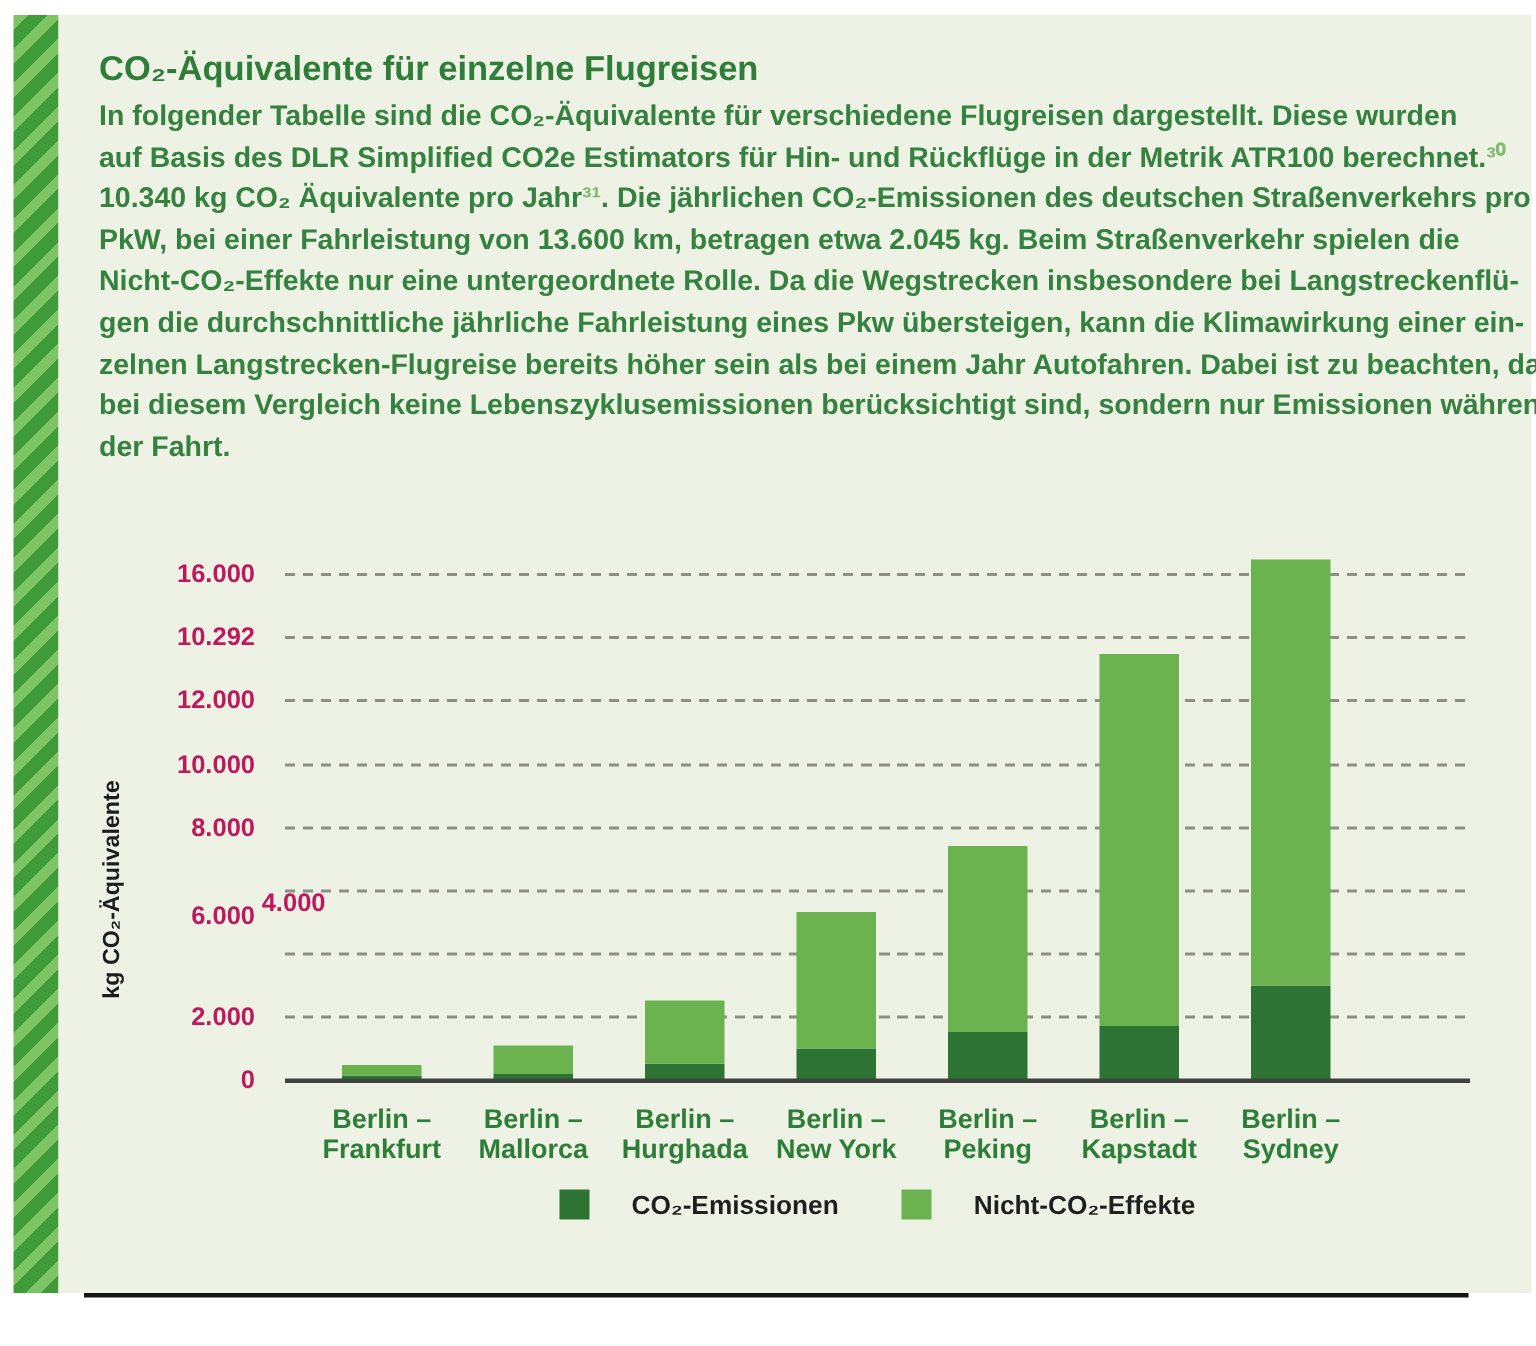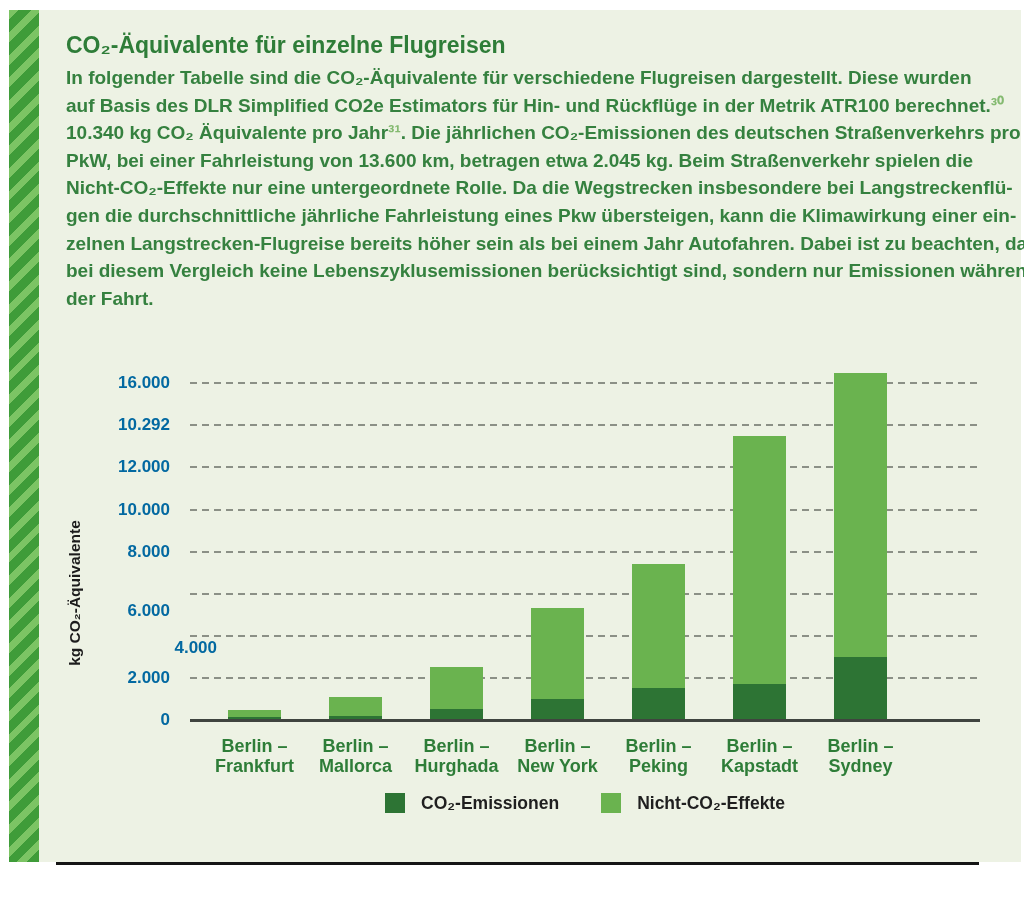--- a/index.html
+++ b/index.html
@@ -33,32 +33,32 @@
   }
   .gridline{
     position:absolute;left:151px;width:790px;height:2px;
     background:repeating-linear-gradient(90deg,#8b9086 0 7px,rgba(0,0,0,0) 7px 12px);
   }
   .baseline{
     position:absolute;left:151px;top:709px;width:790px;height:3px;background:#3f443f;
   }
   .ytick{
     position:absolute;left:41px;width:90px;height:22px;line-height:22px;
-    text-align:right;font-size:17px;font-weight:600;color:#0369a1;
+    text-align:right;font-size:17px;font-weight:600;color:#be185d;
   }
   .bar-seg{position:absolute;width:53px;}
   .xlabel{
     position:absolute;top:727px;width:120px;text-align:center;
     font-size:18px;font-weight:700;color:#2e7d38;line-height:19.5px;
   }
   .legend{
     position:absolute;left:151px;top:781px;width:790px;height:24px;
     display:flex;justify-content:center;align-items:center;gap:42px;
   }
-  .legend-item{display:flex;align-items:center;gap:16px;}
+  .legend-item{display:flex;align-items:center;gap:28px;}
   .legend-swatch{width:20px;height:20px;display:inline-block;}
   .legend-label{font-size:17.5px;font-weight:600;color:#1f1f1f;line-height:20px;}
   .bottom-rule{position:absolute;left:56px;top:862px;width:923px;height:3px;background:#151515;}
   .source{
     position:absolute;right:45px;top:921px;
     font-family:"Liberation Serif", serif;font-size:20px;color:#111111;
   }
 </style>
 </head>
 <body>
@@ -88,21 +88,21 @@
         <div class="gridline" style="top: 582.7px;"></div>
         <div class="gridline" style="top: 540.6px;"></div>
         <div class="gridline" style="top: 498.5px;"></div>
         <div class="gridline" style="top: 456.4px;"></div>
         <div class="gridline" style="top: 414.3px;"></div>
         <div class="gridline" style="top: 372.2px;"></div>
       </div>
     <div id="yticks">
         <div class="ytick" style="top: 699px;">0</div>
         <div class="ytick" style="top: 656.9px;">2.000</div>
-        <div class="ytick" style="top: 627px; padding-left: 47px;">4.000</div>
+        <div class="ytick" style="top: 581px; padding-left: 47px;">4.000</div>
         <div class="ytick" style="top: 572.7px; margin-top: 17px;">6.000</div>
         <div class="ytick" style="top: 530.6px;">8.000</div>
         <div class="ytick" style="top: 488.5px;">10.000</div>
         <div class="ytick" style="top: 446.4px;">12.000</div>
         <div class="ytick" style="top: 404.3px;">10.292</div>
         <div class="ytick" style="top: 362.2px;">16.000</div>
       </div>
     <div id="bars">
         <div class="bar-seg" style="left: 189px; bottom: 142px; height: 3px; background: rgb(45, 116, 52);"></div>
         <div class="bar-seg" style="left: 189px; bottom: 145px; height: 7px; background: rgb(106, 179, 79);"></div>

